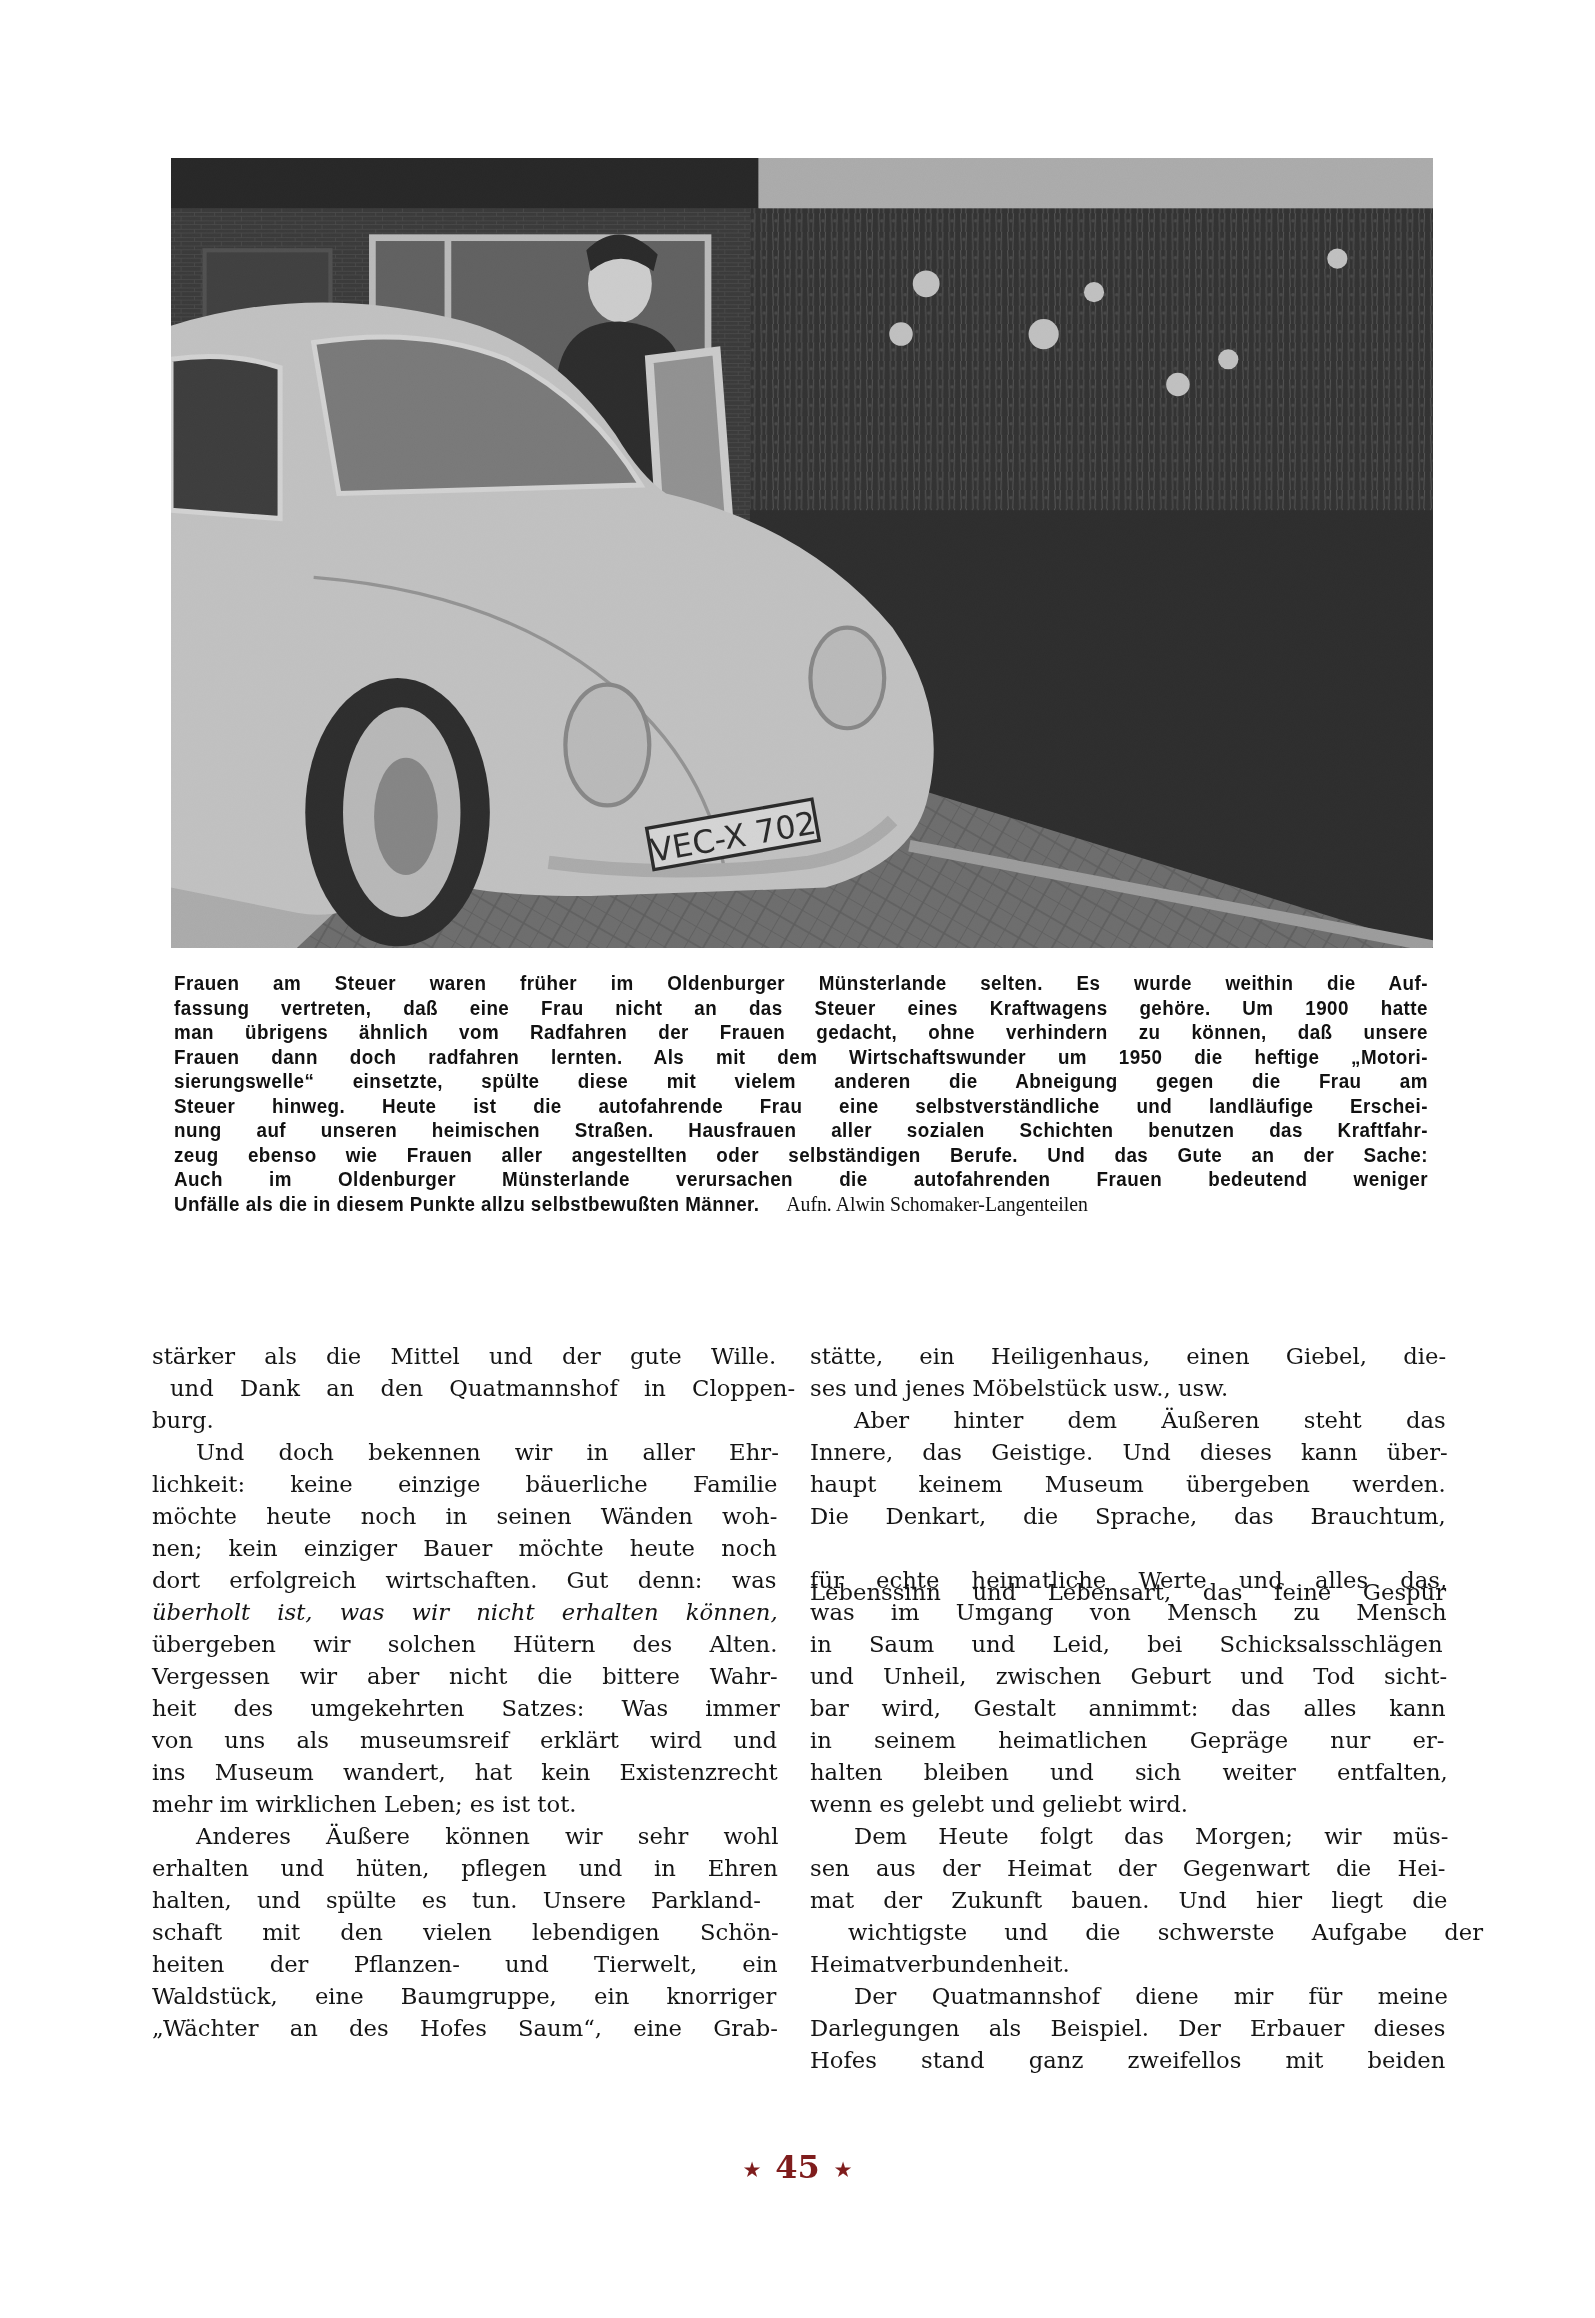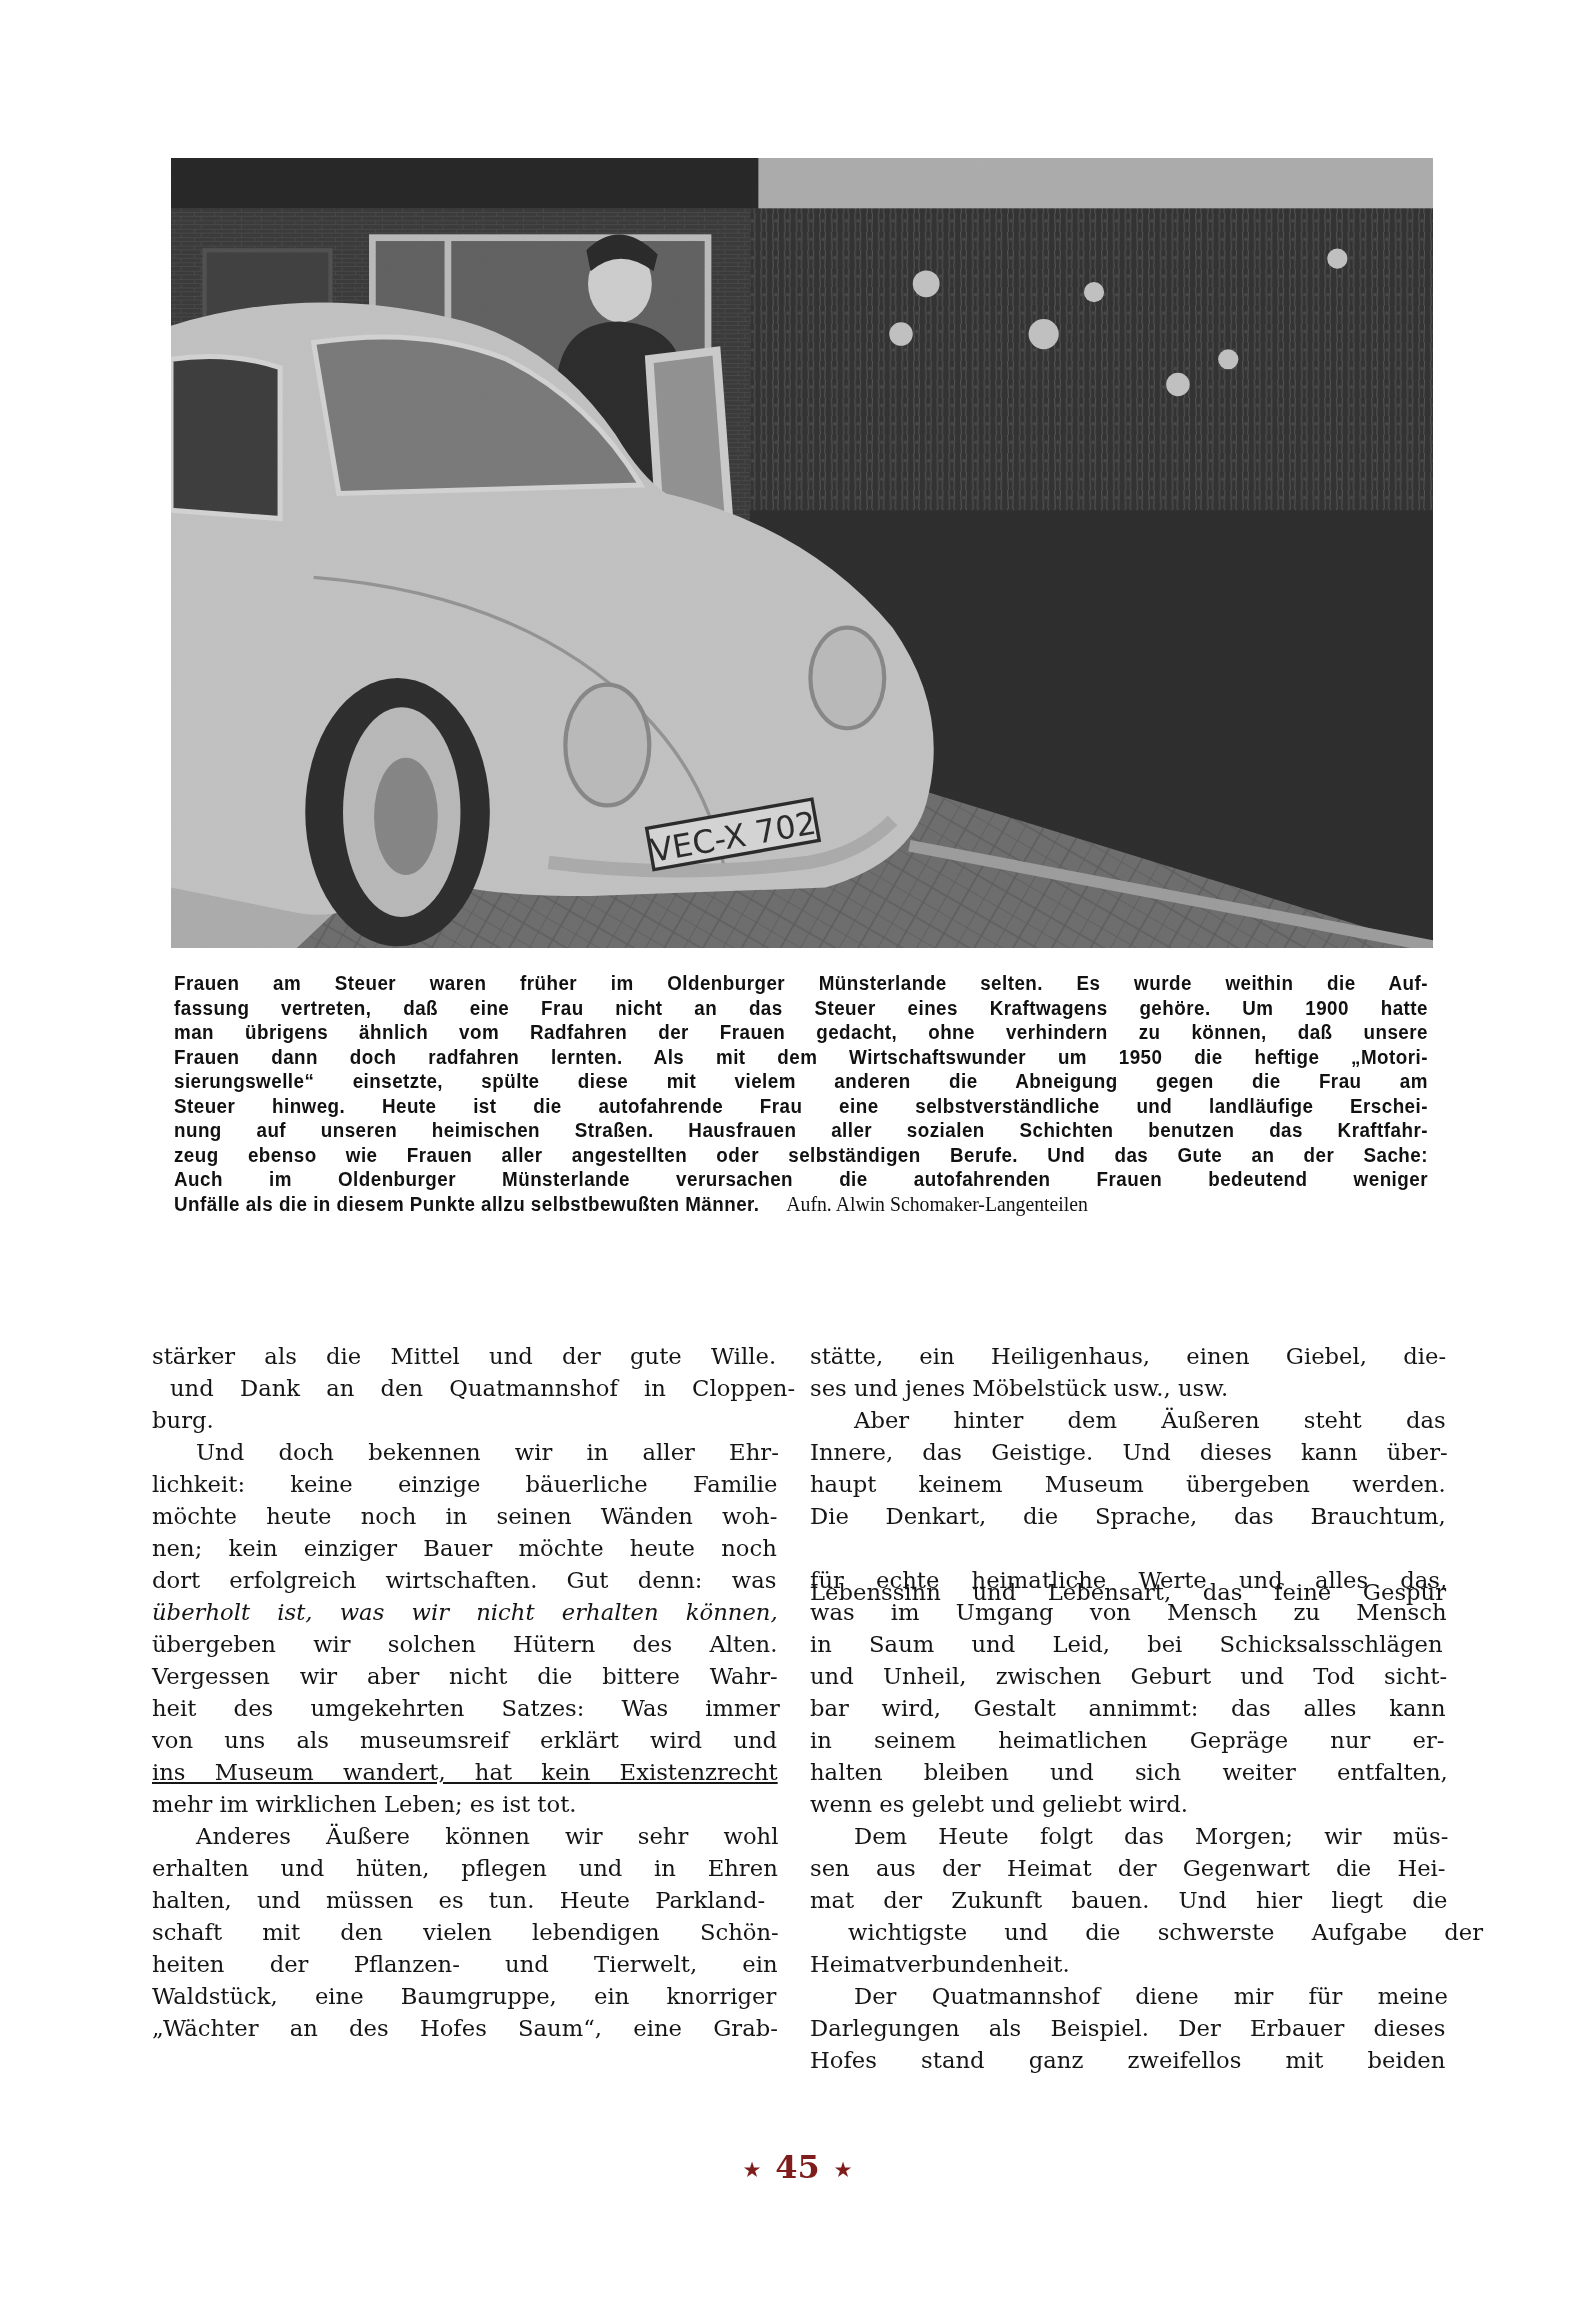--- a/index.html
+++ b/index.html
@@ -208,25 +208,25 @@
     <span class="line indent"><span style="width: auto; white-space: nowrap; word-spacing: 27px;">Und doch bekennen wir in aller Ehr-</span></span>
     <span class="line"><span style="width: auto; white-space: nowrap; word-spacing: 38px;">lichkeit: keine einzige bäuerliche Familie</span></span>
     <span class="line"><span style="width: auto; white-space: nowrap; word-spacing: 22px;">möchte heute noch in seinen Wänden woh-</span></span>
     <span class="line"><span style="width: auto; white-space: nowrap; word-spacing: 19px;">nen; kein einziger Bauer möchte heute noch</span></span>
     <span class="line"><span style="width: auto; white-space: nowrap; word-spacing: 22px;">dort erfolgreich wirtschaften. Gut denn: was</span></span>
     <span class="line"><span style="width: auto; white-space: nowrap; word-spacing: 20px; font-style: italic;">überholt ist, was wir nicht erhalten können,</span></span>
     <span class="line"><span style="width: auto; white-space: nowrap; word-spacing: 30px;">übergeben wir solchen Hütern des Alten.</span></span>
     <span class="line"><span style="width: auto; white-space: nowrap; word-spacing: 22.6px;">Vergessen wir aber nicht die bittere Wahr-</span></span>
     <span class="line"><span style="width: auto; white-space: nowrap; word-spacing: 30px;">heit des umgekehrten Satzes: Was immer</span></span>
     <span class="line"><span style="width: auto; white-space: nowrap; word-spacing: 24px;">von uns als museumsreif erklärt wird und</span></span>
-    <span class="line"><span style="width: auto; white-space: nowrap; word-spacing: 22px; text-decoration: underline;">ins Museum wandert, hat kein Existenzrecht</span></span>
+    <span class="line"><span style="width: auto; white-space: nowrap; word-spacing: 22px;">ins Museum wandert, hat kein Existenzrecht</span></span>
     <span class="line end"><span style="width: auto;">mehr im wirklichen Leben; es ist tot.</span></span>
     <span class="line indent"><span style="width: auto; white-space: nowrap; word-spacing: 28px;">Anderes Äußere können wir sehr wohl</span></span>
     <span class="line"><span style="width: auto; white-space: nowrap; word-spacing: 24.5px;">erhalten und hüten, pflegen und in Ehren</span></span>
-    <span class="line"><span style="width: auto; white-space: nowrap; word-spacing: 18px;">halten, und müssen es tun. Heute Parkland-</span></span>
+    <span class="line"><span style="width: auto; white-space: nowrap; word-spacing: 18px;">halten, und spülte es tun. Unsere Parkland-</span></span>
     <span class="line"><span style="width: auto; white-space: nowrap; word-spacing: 33px;">schaft mit den vielen lebendigen Schön-</span></span>
     <span class="line"><span style="width: auto; white-space: nowrap; word-spacing: 38px;">heiten der Pflanzen- und Tierwelt, ein</span></span>
     <span class="line"><span style="width: auto; white-space: nowrap; word-spacing: 30px;">Waldstück, eine Baumgruppe, ein knorriger</span></span>
     <span class="line"><span style="width: auto; white-space: nowrap; word-spacing: 24px;">„Wächter an des Hofes Saum“, eine Grab-</span></span>
   </div>
 <div class="col col-right" id="col-right">
     <span class="line"><span style="width: auto; white-space: nowrap; word-spacing: 29px;">stätte, ein Heiligenhaus, einen Giebel, die-</span></span>
     <span class="line end"><span style="width: auto;">ses und jenes Möbelstück usw., usw.</span></span>
     <span class="line indent"><span style="width: auto; white-space: nowrap; word-spacing: 37px;">Aber hinter dem Äußeren steht das</span></span>
     <span class="line"><span style="width: auto; white-space: nowrap; word-spacing: 22px;">Innere, das Geistige. Und dieses kann über-</span></span>

